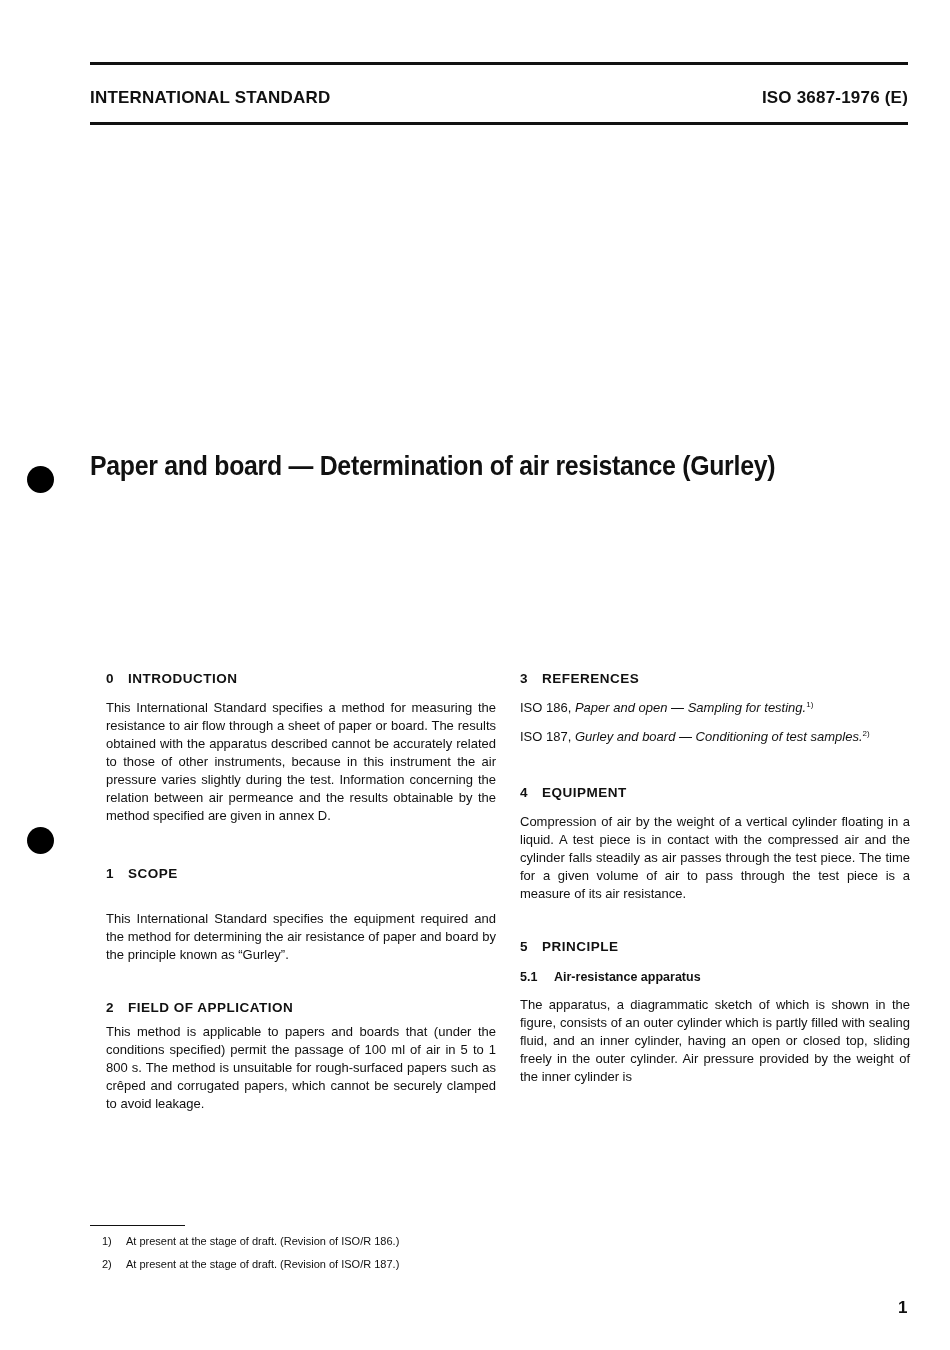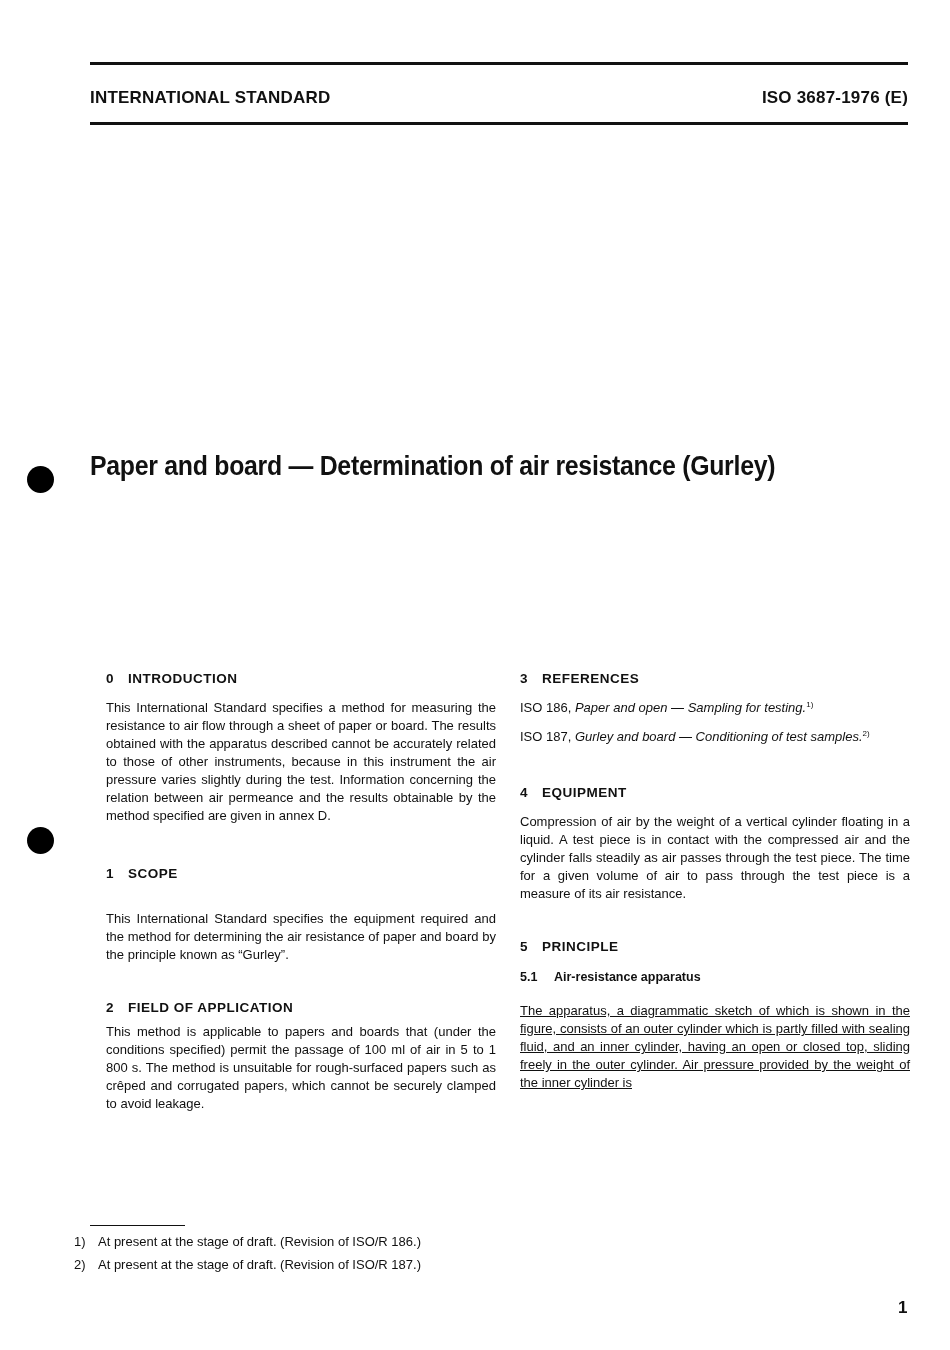--- a/index.html
+++ b/index.html
@@ -19,21 +19,21 @@
   .col.right { left: 520px; top: 670px; }
   .sec-head { font-weight: bold; font-size: 13.5px; letter-spacing: 0.5px; margin: 0; height: 18px; }
   .sec-head .num { display: inline-block; width: 22px; }
   .sub-head { font-weight: bold; font-size: 12.5px; margin: 0; height: 18px; }
   .sub-head .num { display: inline-block; width: 34px; }
   .para { margin: 0; text-align: justify; text-align-last: left; }
   .ref { margin: 0; text-align: justify; }
   .ref i { font-style: italic; }
   sup { font-size: 8px; vertical-align: 5px; line-height: 0; }
   .fn-rule { position: absolute; left: 90px; top: 1225px; width: 95px; height: 1px; background: #111; }
-  .footnotes { position: absolute; left: 74px; top: 1230px; font-size: 13px; line-height: 23px; }
+  .footnotes { position: absolute; left: 102px; top: 1230px; font-size: 11px; line-height: 23px; }
   .fn .n { display: inline-block; width: 24px; }
   .page-num { position: absolute; left: 898px; top: 1298px; font-weight: bold; font-size: 17px; }
 </style>
 </head>
 <body>
 
 <div class="rule top"></div>
 <div class="hdr left">INTERNATIONAL STANDARD</div>
 <div class="hdr right">ISO 3687-1976 (E)</div>
 <div class="rule bottom"></div>
@@ -74,21 +74,21 @@
   </section>
 
   <section style="margin-top:38px;">
     <h2 class="sec-head"><span class="num">4</span><span>EQUIPMENT</span></h2>
     <p class="para" style="margin-top:11px;">Compression of air by the weight of a vertical cylinder floating in a liquid. A test piece is in contact with the compressed air and the cylinder falls steadily as air passes through the test piece. The time for a given volume of air to pass through the test piece is a measure of its air resistance.</p>
   </section>
 
   <section style="margin-top:35px;">
     <h2 class="sec-head"><span class="num">5</span><span>PRINCIPLE</span></h2>
     <h3 class="sub-head" style="margin-top:12px;"><span class="num">5.1</span><span>Air-resistance apparatus</span></h3>
-    <p class="para" style="margin-top:16px;text-decoration:underline;">The apparatus, a diagrammatic sketch of which is shown in the figure, consists of an outer cylinder which is partly filled with sealing fluid, and an inner cylinder, having an open or closed top, sliding freely in the outer cylinder. Air pressure provided by the weight of the inner cylinder is</p>
+    <p class="para" style="margin-top:10px;">The apparatus, a diagrammatic sketch of which is shown in the figure, consists of an outer cylinder which is partly filled with sealing fluid, and an inner cylinder, having an open or closed top, sliding freely in the outer cylinder. Air pressure provided by the weight of the inner cylinder is</p>
   </section>
 </div>
 
 <div class="fn-rule"></div>
 <div class="footnotes">
   <div class="fn"><span class="n">1)</span><span>At present at the stage of draft. (Revision of ISO/R 186.)</span></div>
   <div class="fn"><span class="n">2)</span><span>At present at the stage of draft. (Revision of ISO/R 187.)</span></div>
 </div>
 
 <div class="page-num">1</div>

